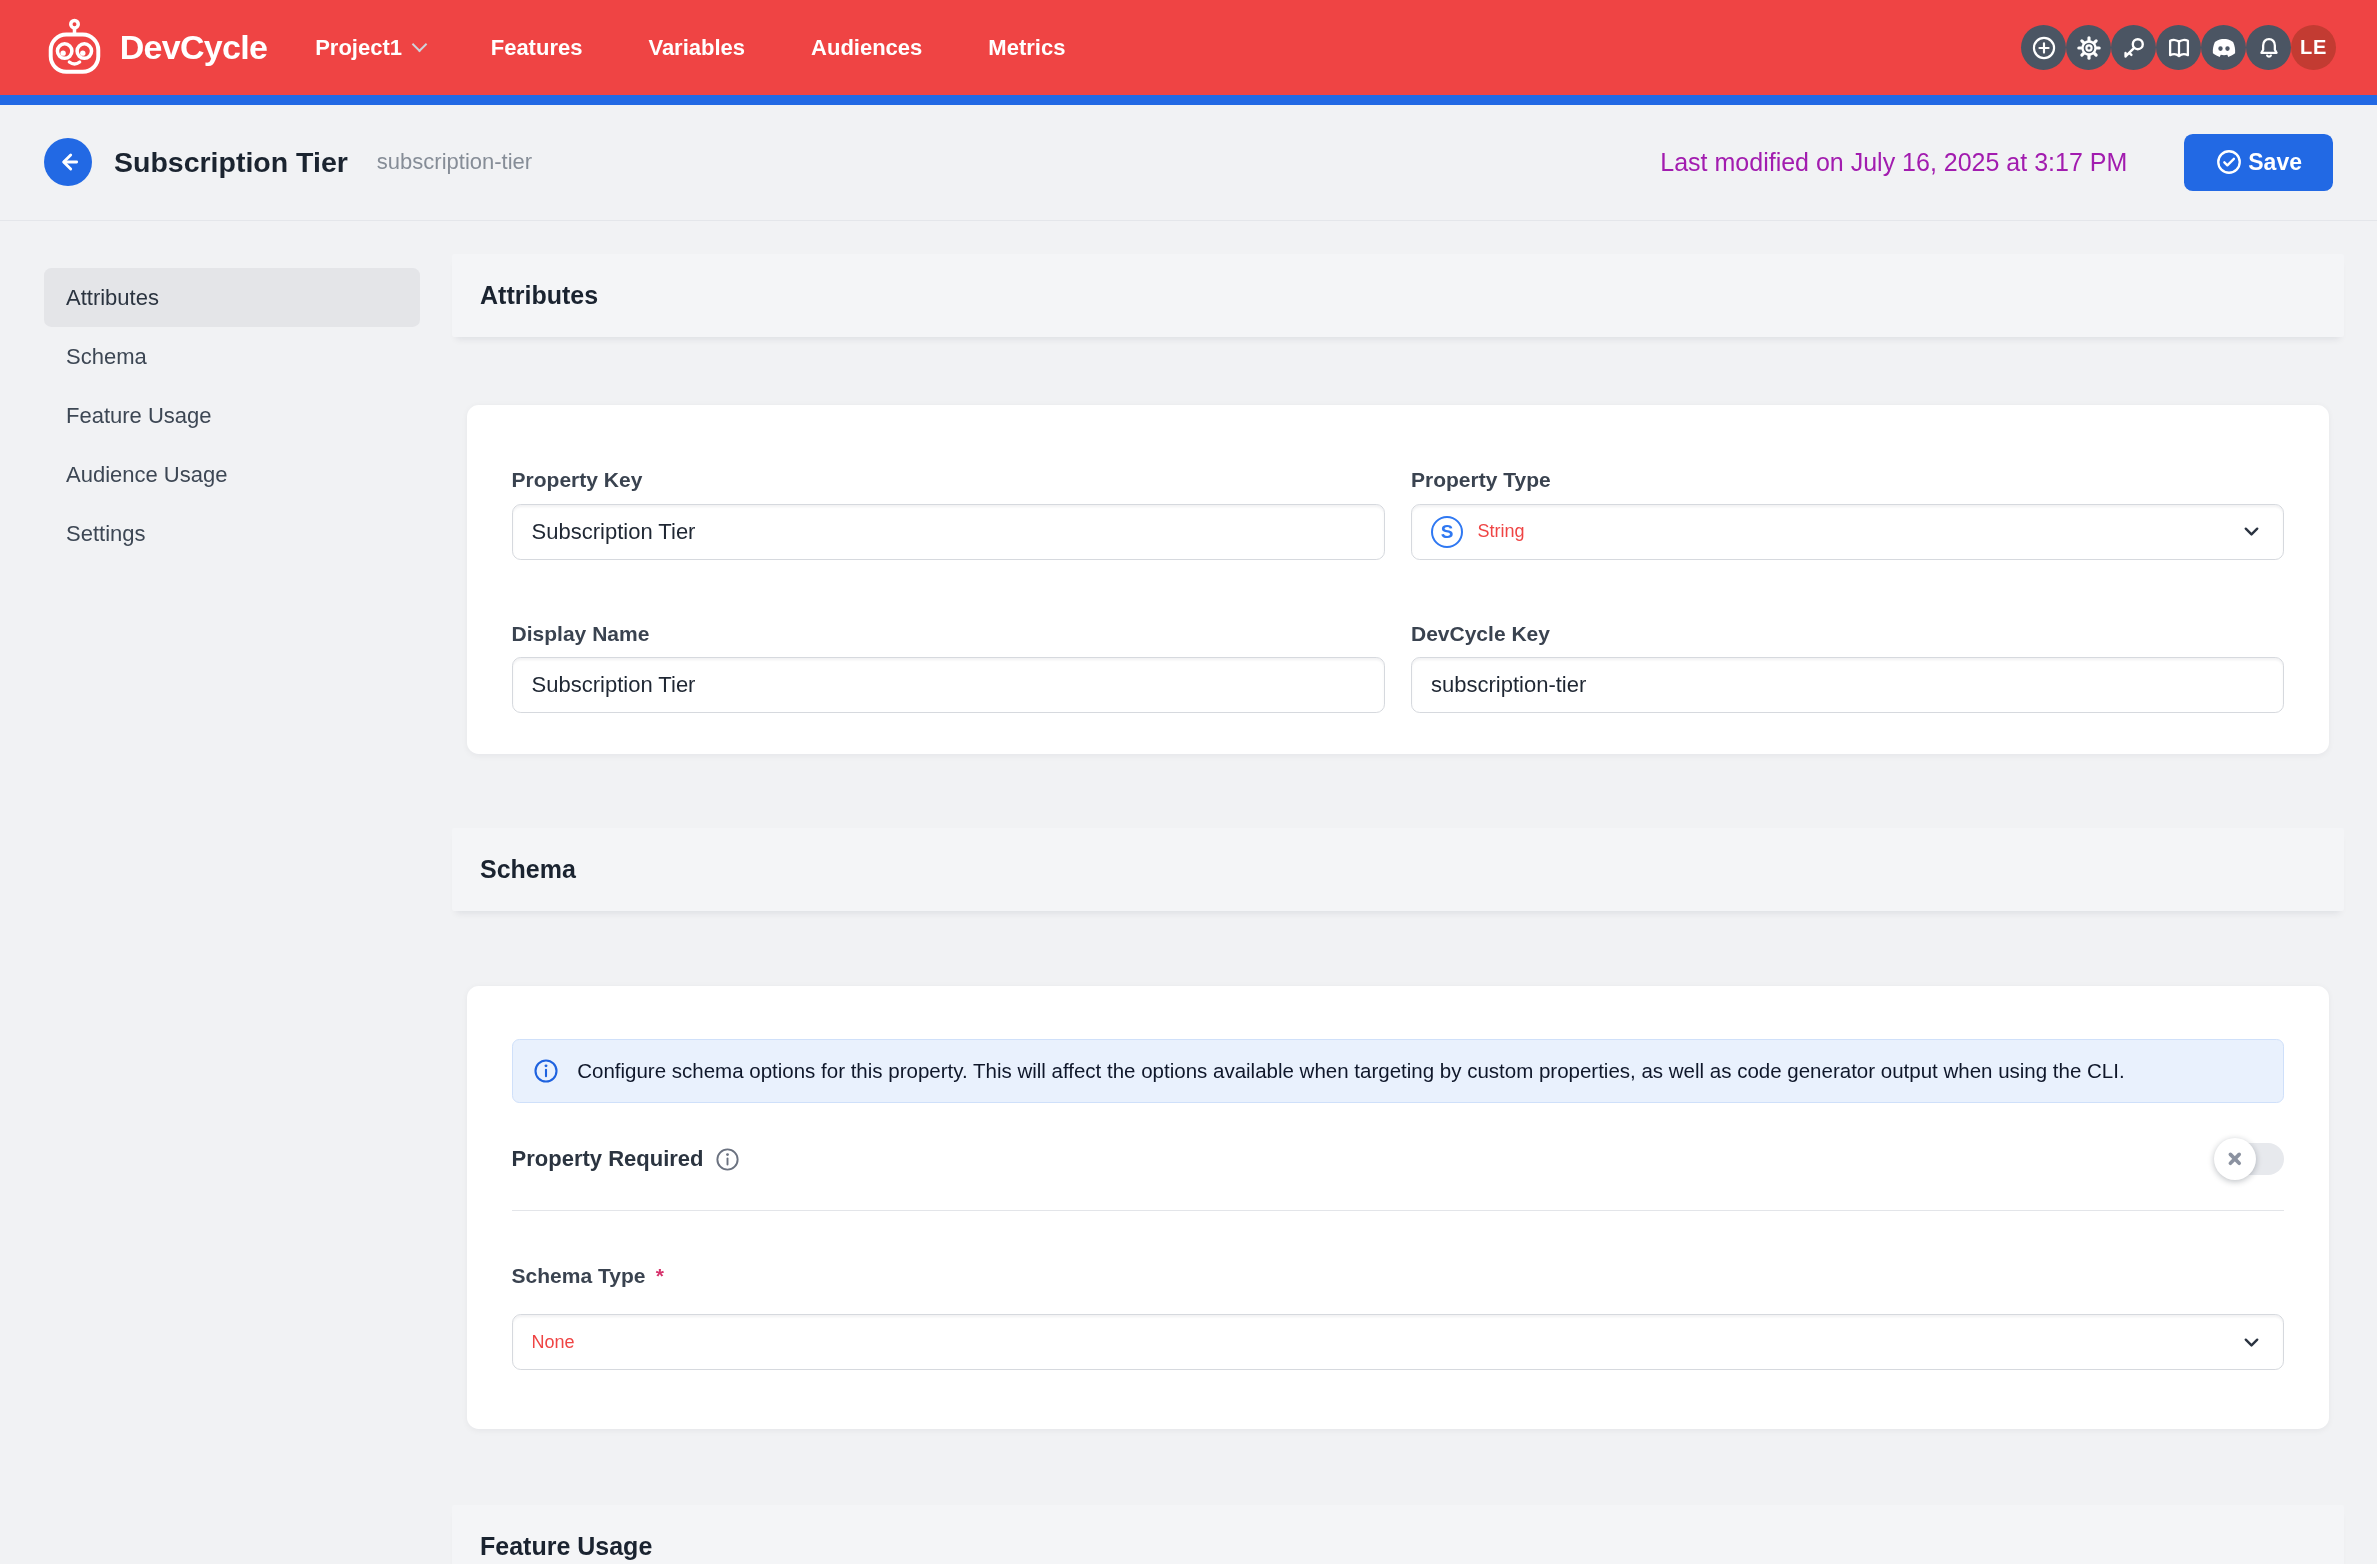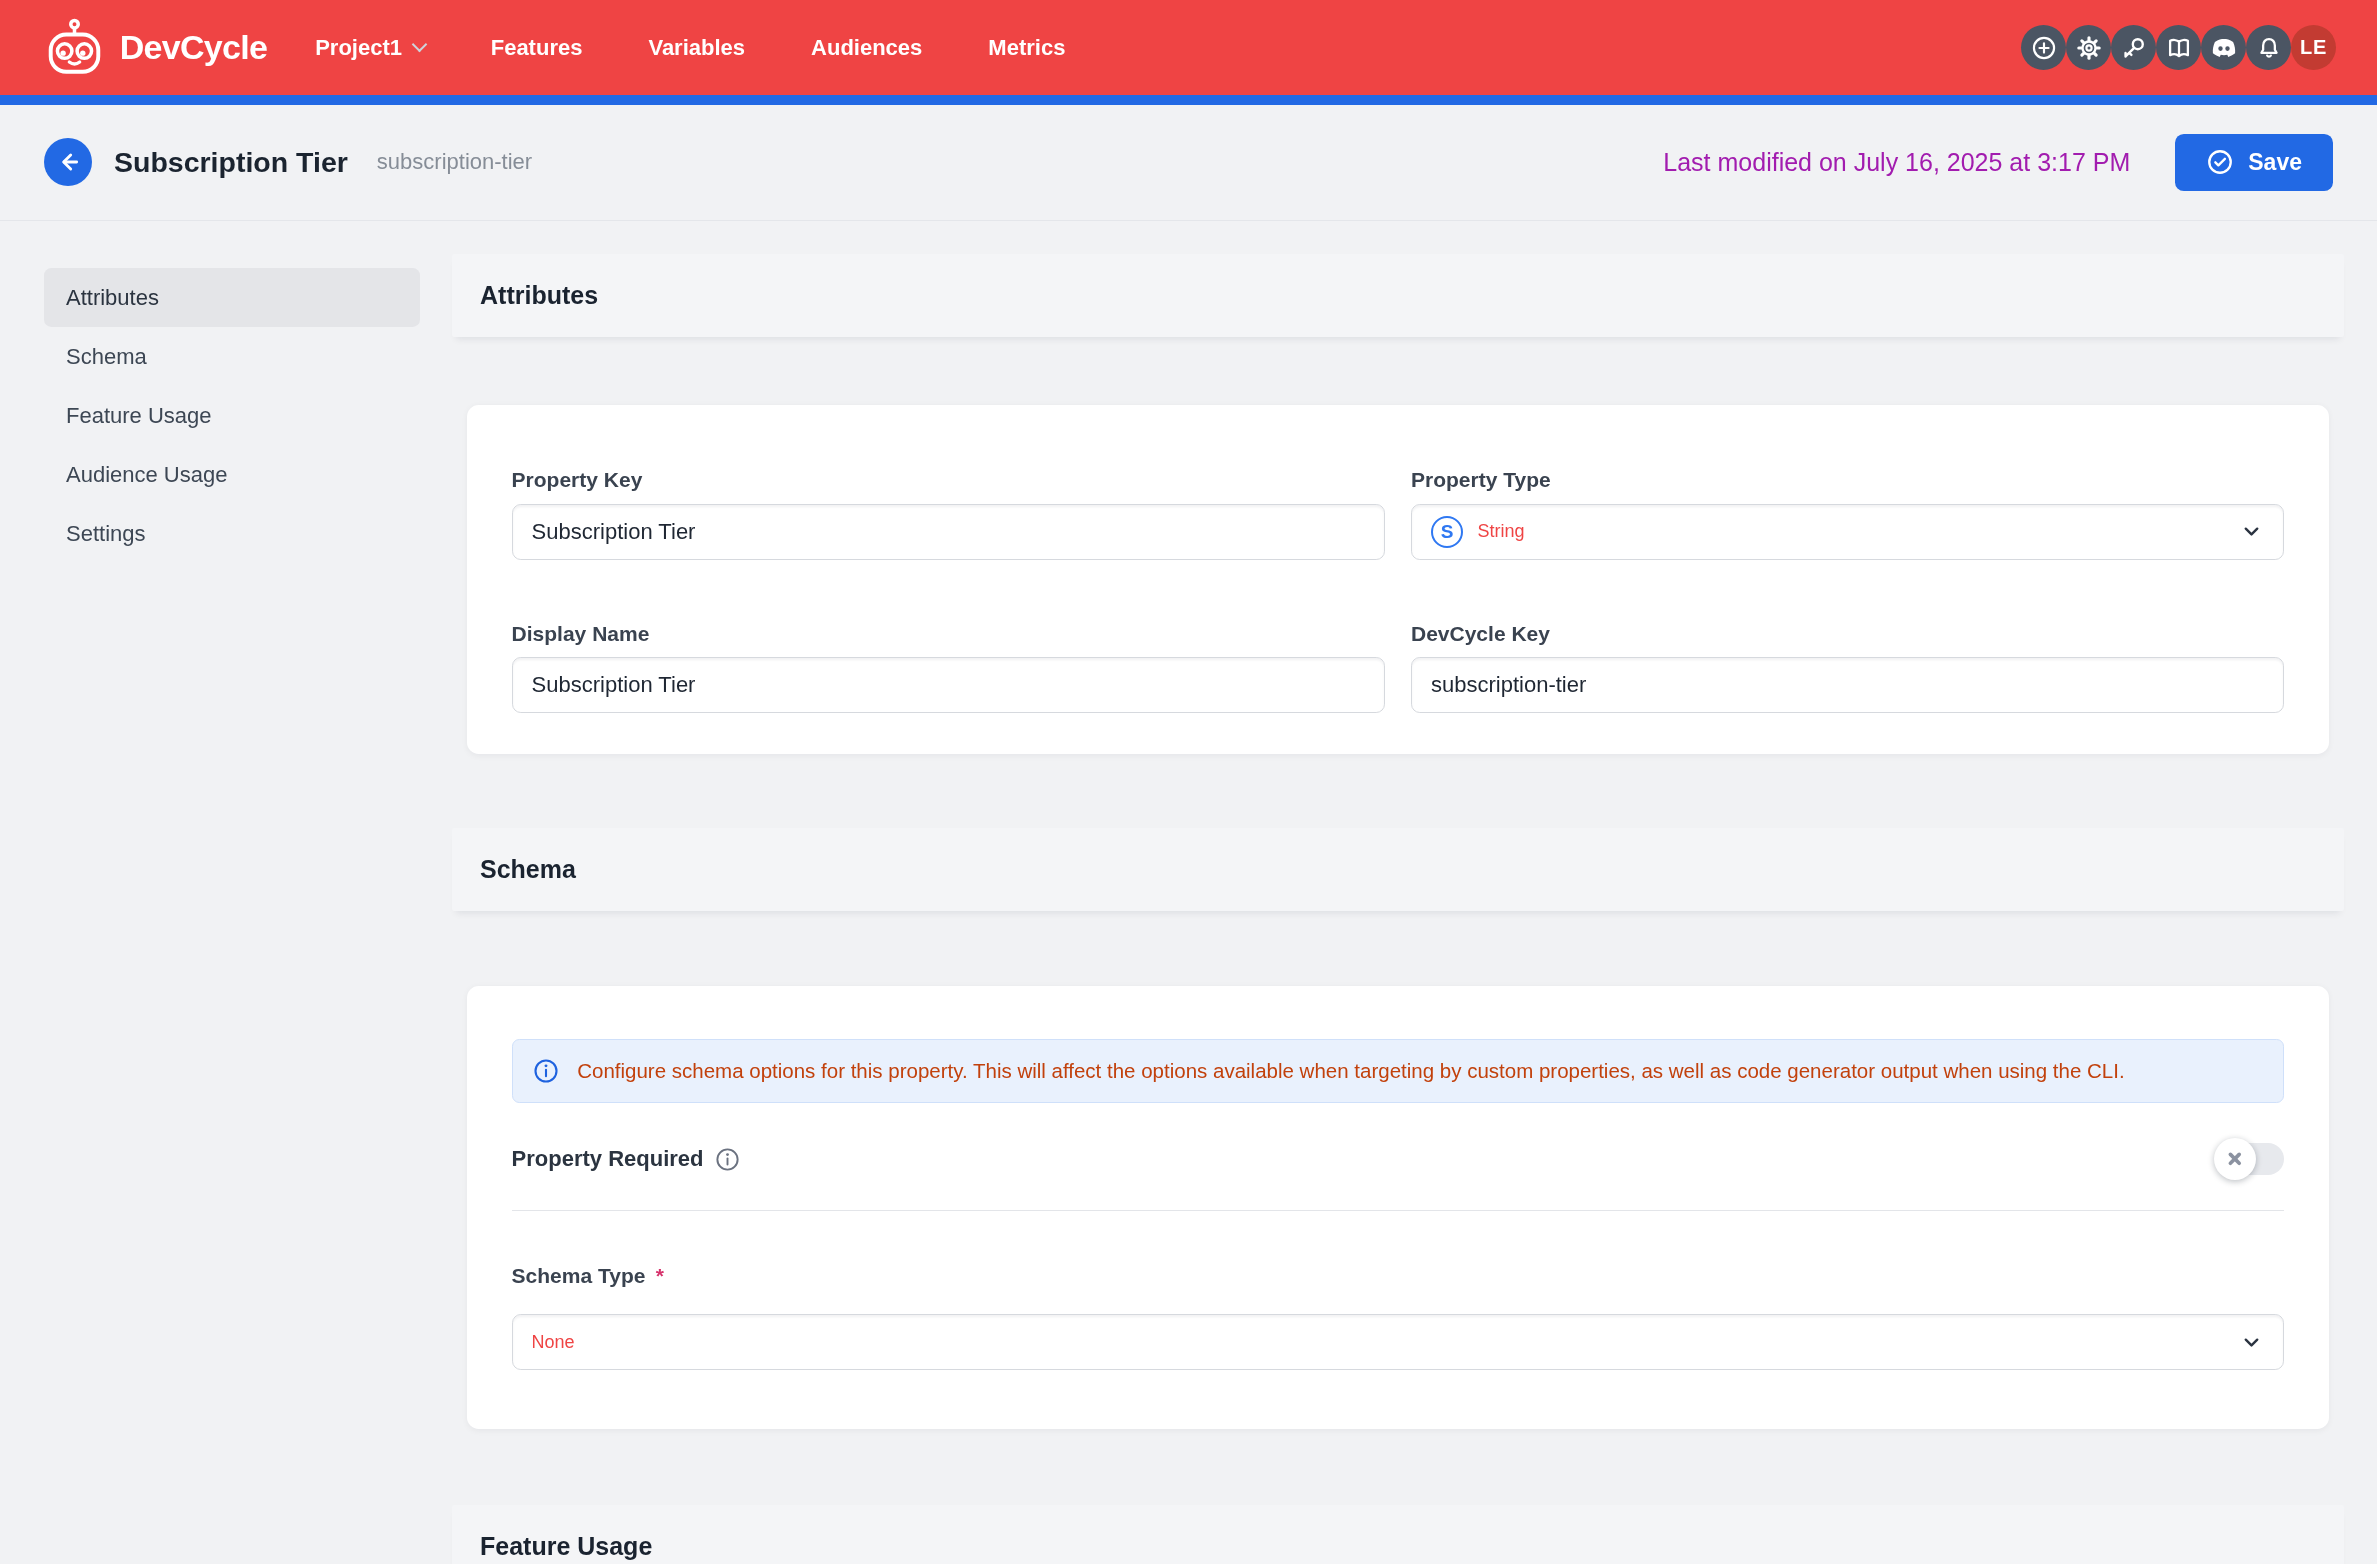--- a/index.html
+++ b/index.html
@@ -43,23 +43,23 @@
     background: #f1f2f4; border-bottom: 1.5px solid #e4e6ea;
   }
   .back-btn {
     width: 48px; height: 48px; border-radius: 50%; background: #2269e4; border: none;
     display: flex; align-items: center; justify-content: center; cursor: pointer; flex: none;
   }
   .page-title { font-size: 28.5px; font-weight: 700; color: #1b2430; margin-left: 22px; }
   .page-key { font-size: 22px; color: #868d97; margin-left: 29px; }
   .last-modified { margin-left: auto; font-size: 25px; color: #a21caf; }
   .save-btn {
-    margin-left: 45px; height: 57px; padding: 0 31px; border: none; border-radius: 8.8px;
+    margin-left: 57px; height: 57px; padding: 0 31px; border: none; border-radius: 8.8px;
     background: #2269e4; color: #fff; font-family: inherit; font-size: 23px; font-weight: 600;
-    display: flex; align-items: center; gap: 14px; cursor: pointer;
+    display: flex; align-items: center; gap: 5px; cursor: pointer;
   }
 
   
   .sidebar { position: absolute; left: 44px; top: 268px; width: 376px; }
   .side-item {
     height: 59px; display: flex; align-items: center; padding: 0 22px;
     font-size: 22px; color: #3d4754; border-radius: 7.3px; cursor: pointer;
   }
   .side-item.active { background: #e4e5e8; color: #2b3440; }
 
@@ -103,21 +103,21 @@
     width: 32px; height: 32px; border-radius: 50%; border: 2.9px solid #2f78f2;
     color: #2f78f2; font-size: 19px; font-weight: 700;
     display: flex; align-items: center; justify-content: center; flex: none;
   }
 
   
   .info-banner {
     height: 64px; background: #e9f1fd; border: 1.5px solid #cfe0fa; border-radius: 7.3px;
     display: flex; align-items: center; gap: 17.6px; padding: 0 19px;
   }
-  .info-banner-text { font-size: 20.5px; color: #c2410c; }
+  .info-banner-text { font-size: 20.5px; color: #0f172a; }
   .required-row { display: flex; align-items: center; margin-top: 40px; }
   .required-label { font-size: 22px; font-weight: 600; color: #2b3440; display: flex; align-items: center; gap: 10.2px; }
   .toggle {
     margin-left: auto; width: 69px; height: 32px; border-radius: 731px; background: #e7e9ed;
     position: relative; cursor: pointer; flex: none;
   }
   .toggle-knob {
     position: absolute; left: -1.5px; top: -5.1px; width: 42px; height: 42px; border-radius: 50%;
     background: #fff; box-shadow: 0 1.5px 5.9px rgba(16,24,40,0.28);
     display: flex; align-items: center; justify-content: center;

